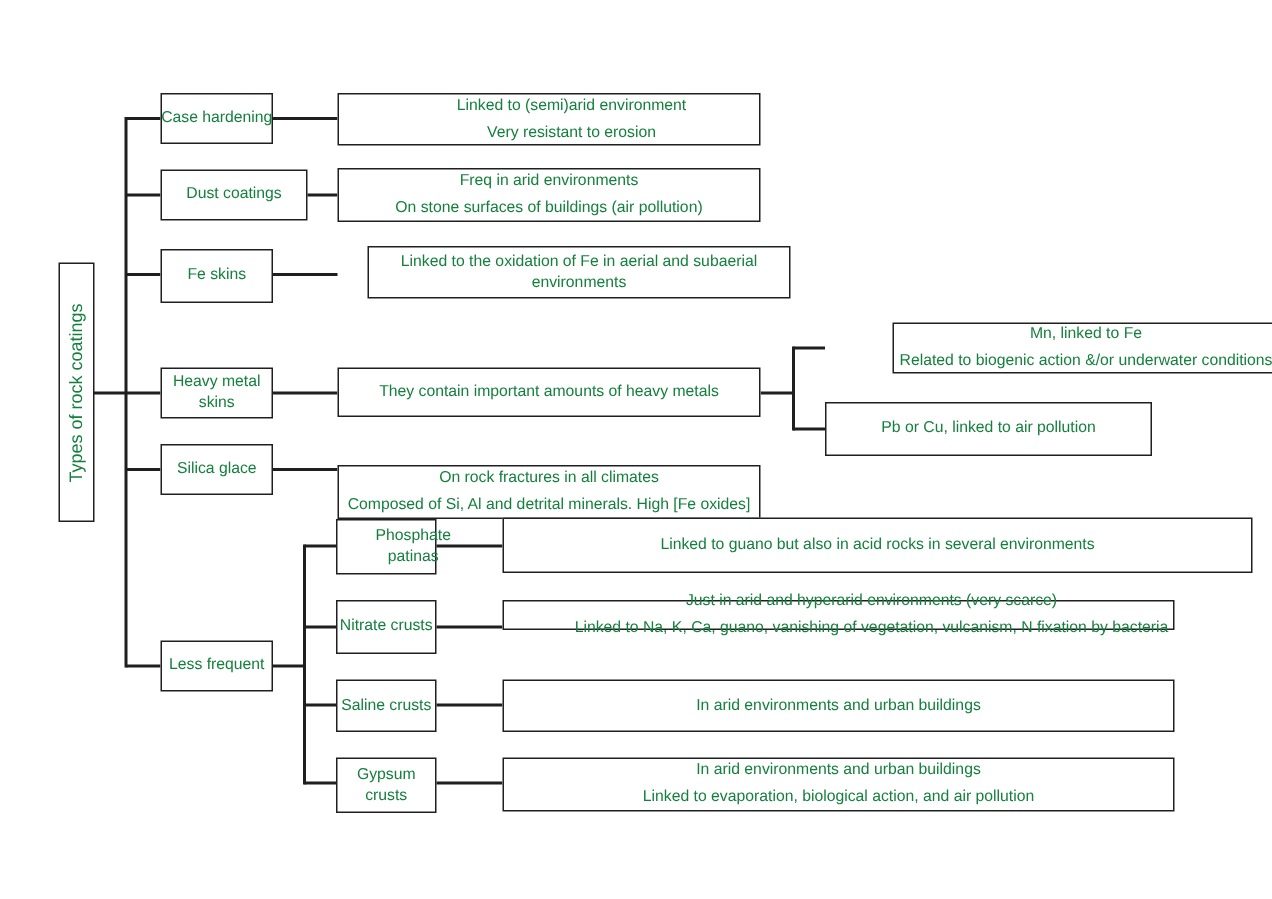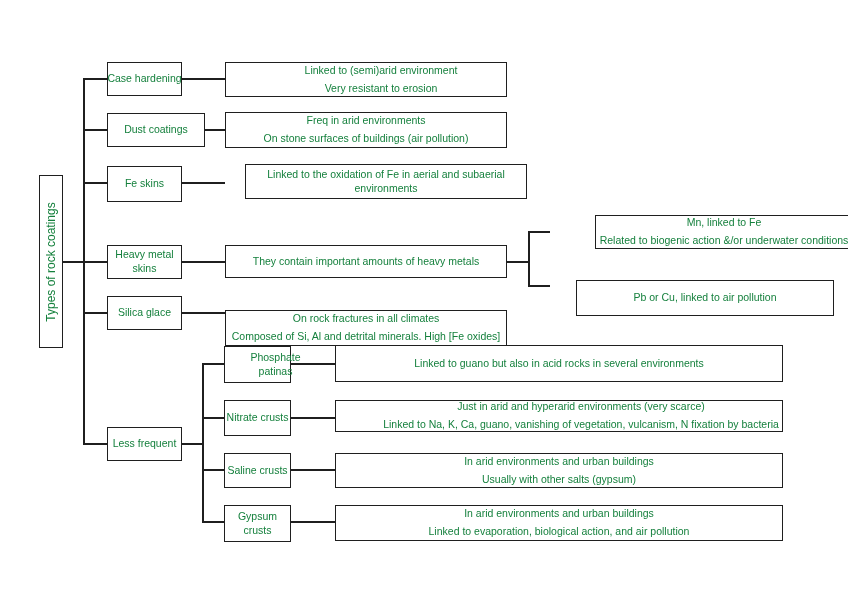--- a/index.html
+++ b/index.html
@@ -131,46 +131,45 @@
   </div>
   <div class="box" style="left:225px; top:310px; width:282px; height:36px;">
     <span class="line-text nowrap">On rock fractures in all climates</span>
     <span class="line-text nowrap">Composed of Si, Al and detrital minerals. High [Fe oxides]</span>
   </div>
 
   <div class="box" style="left:550px; top:215px; width:258px; height:34px;margin-left:45px;">
     <span class="line-text nowrap">Mn, linked to Fe</span>
     <span class="line-text nowrap">Related to biogenic action &amp;/or underwater conditions</span>
   </div>
-  <div class="box" style="left:576px; top:268px; width:258px; height:36px;margin-top:12px;">
+  <div class="box" style="left:550px; top:268px; width:218px; height:36px;">
     <span class="line-text nowrap">Pb or Cu, linked to air pollution</span>
   </div>
 
   <div class="box" style="left:224px; top:346px; width:67px; height:37px;padding-left:36px;">
     <span class="line-text wraptext">Phosphate patinas</span>
   </div>
   <div class="box" style="left:224px; top:400px; width:67px; height:36px;">
     <span class="line-text nowrap">Nitrate crusts</span>
   </div>
   <div class="box" style="left:224px; top:453px; width:67px; height:35px;">
     <span class="line-text nowrap">Saline crusts</span>
   </div>
   <div class="box" style="left:224px; top:505px; width:67px; height:37px;">
     <span class="line-text wraptext">Gypsum crusts</span>
   </div>
 
-  <div class="box" style="left:335px; top:345px; width:448px; height:37px;">
+  <div class="box" style="left:335px; top:345px; width:500px; height:37px;">
     <span class="line-text nowrap">Linked to guano but also in acid rocks in several environments</span>
   </div>
-  <div class="box" style="left:335px; top:400px; width:448px; height:32px;padding-left:44px;">
+  <div class="box" style="left:335px; top:400px; width:448px; height:20px;padding-left:44px;">
     <span class="line-text nowrap">Just in arid and hyperarid environments (very scarce)</span>
     <span class="line-text nowrap">Linked to Na, K, Ca, guano, vanishing of vegetation, vulcanism, N fixation by bacteria</span>
   </div>
   <div class="box" style="left:335px; top:453px; width:448px; height:35px;">
     <span class="line-text nowrap">In arid environments and urban buildings</span>
-    <span class="line-text nowrap">Usually with other salts (gypsum)</span>
   </div>
   <div class="box" style="left:335px; top:505px; width:448px; height:36px;">
     <span class="line-text nowrap">In arid environments and urban buildings</span>
     <span class="line-text nowrap">Linked to evaporation, biological action, and air pollution</span>
   </div>
 
 </div>
 
 </body></html>

